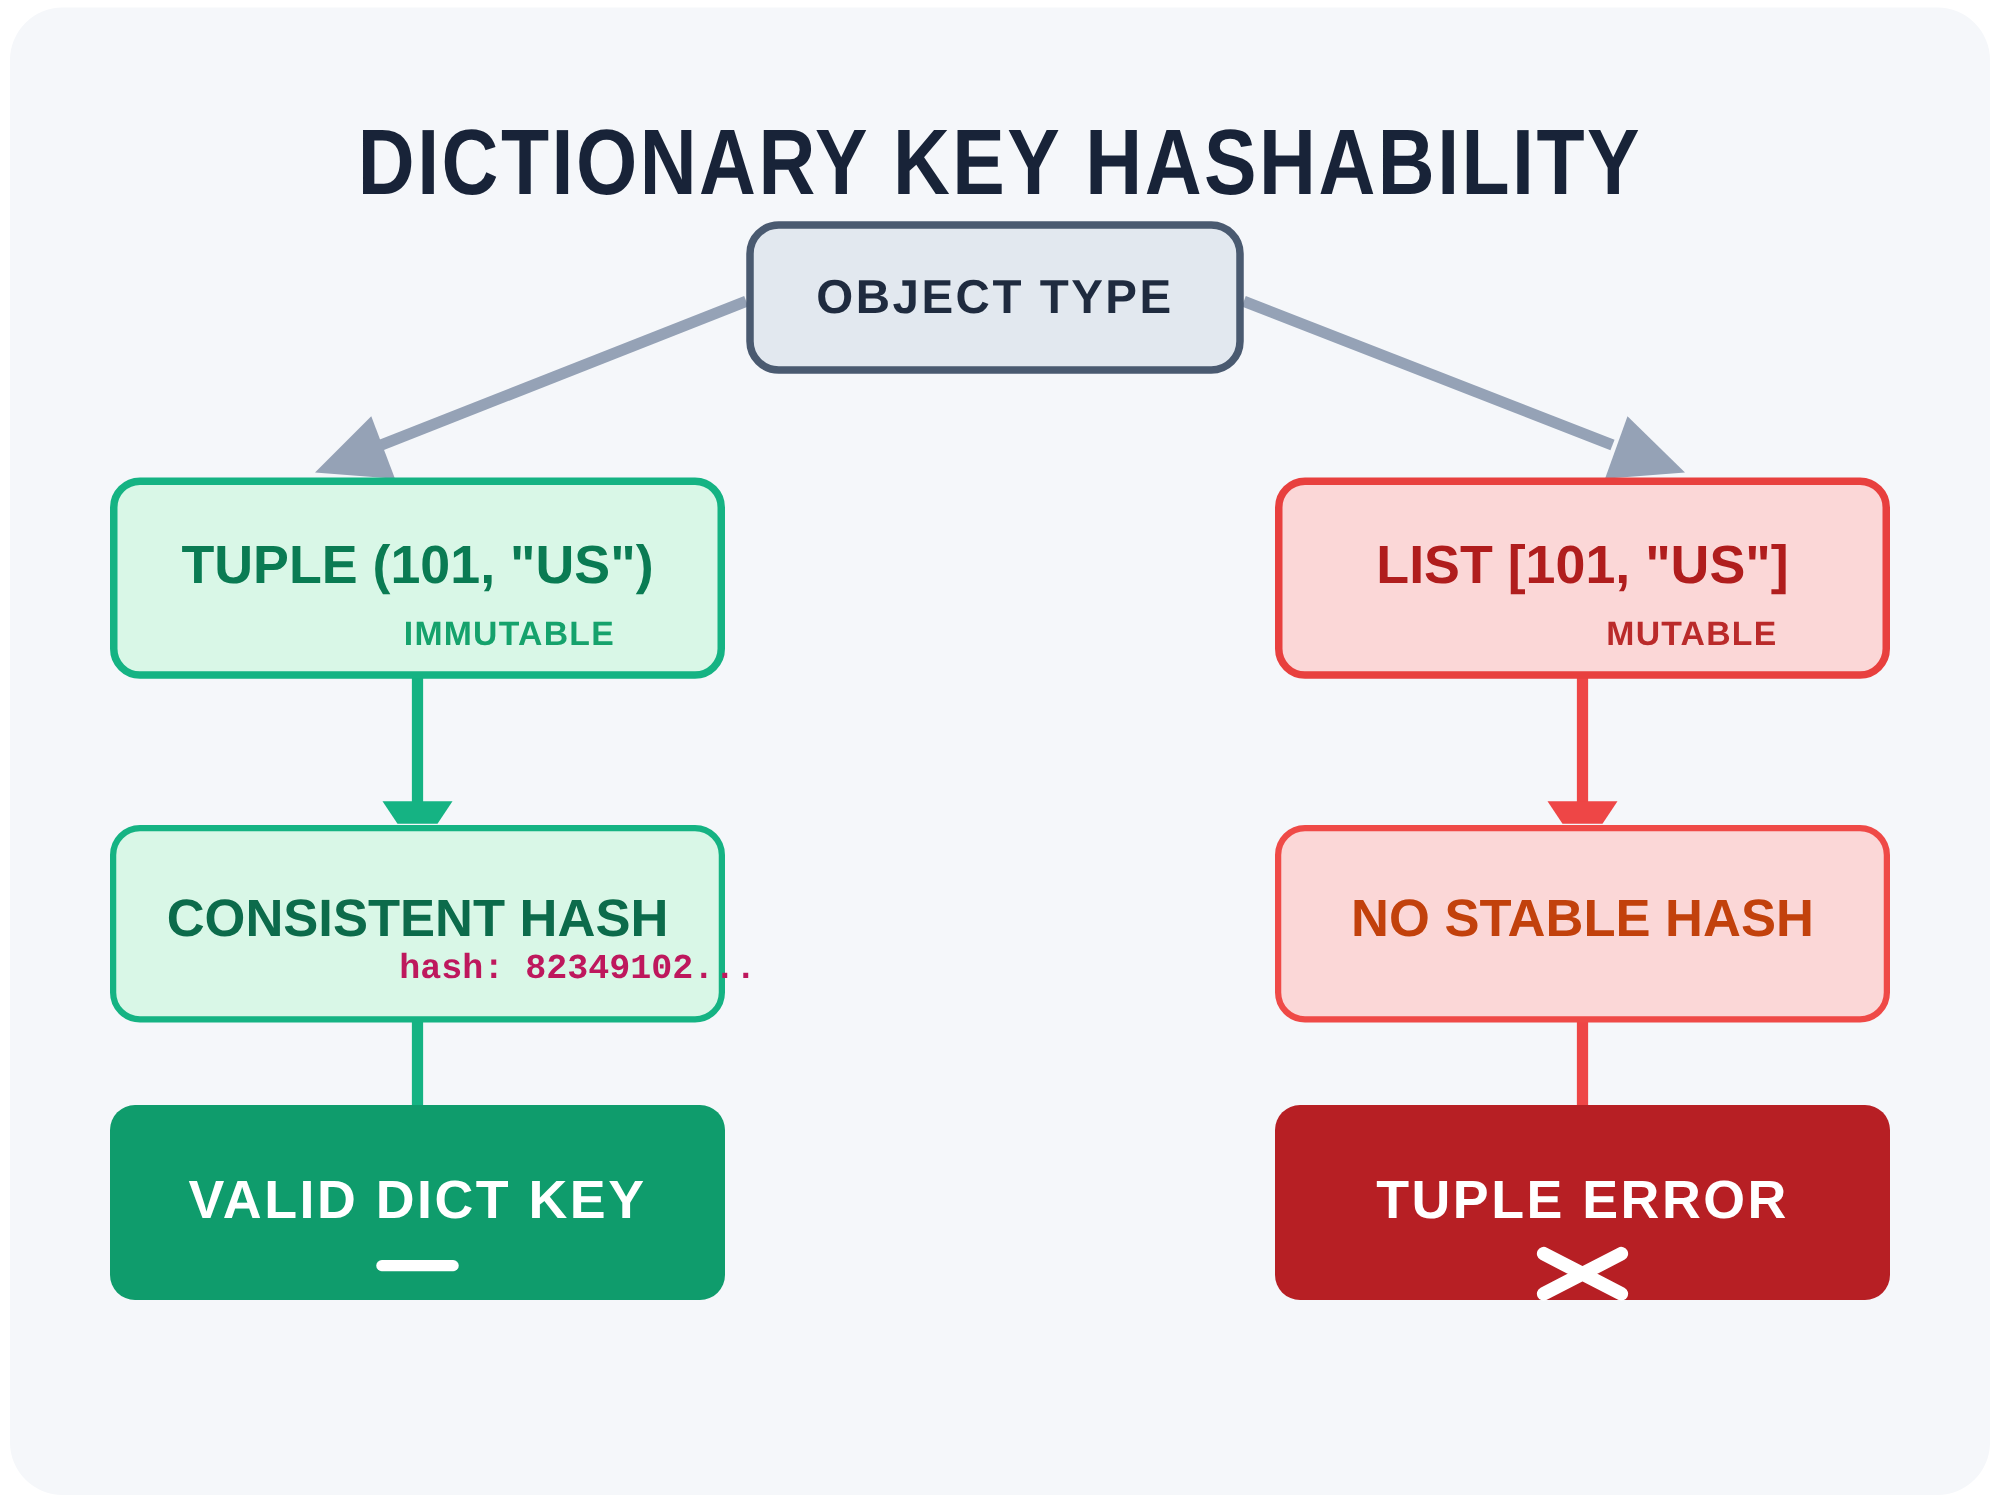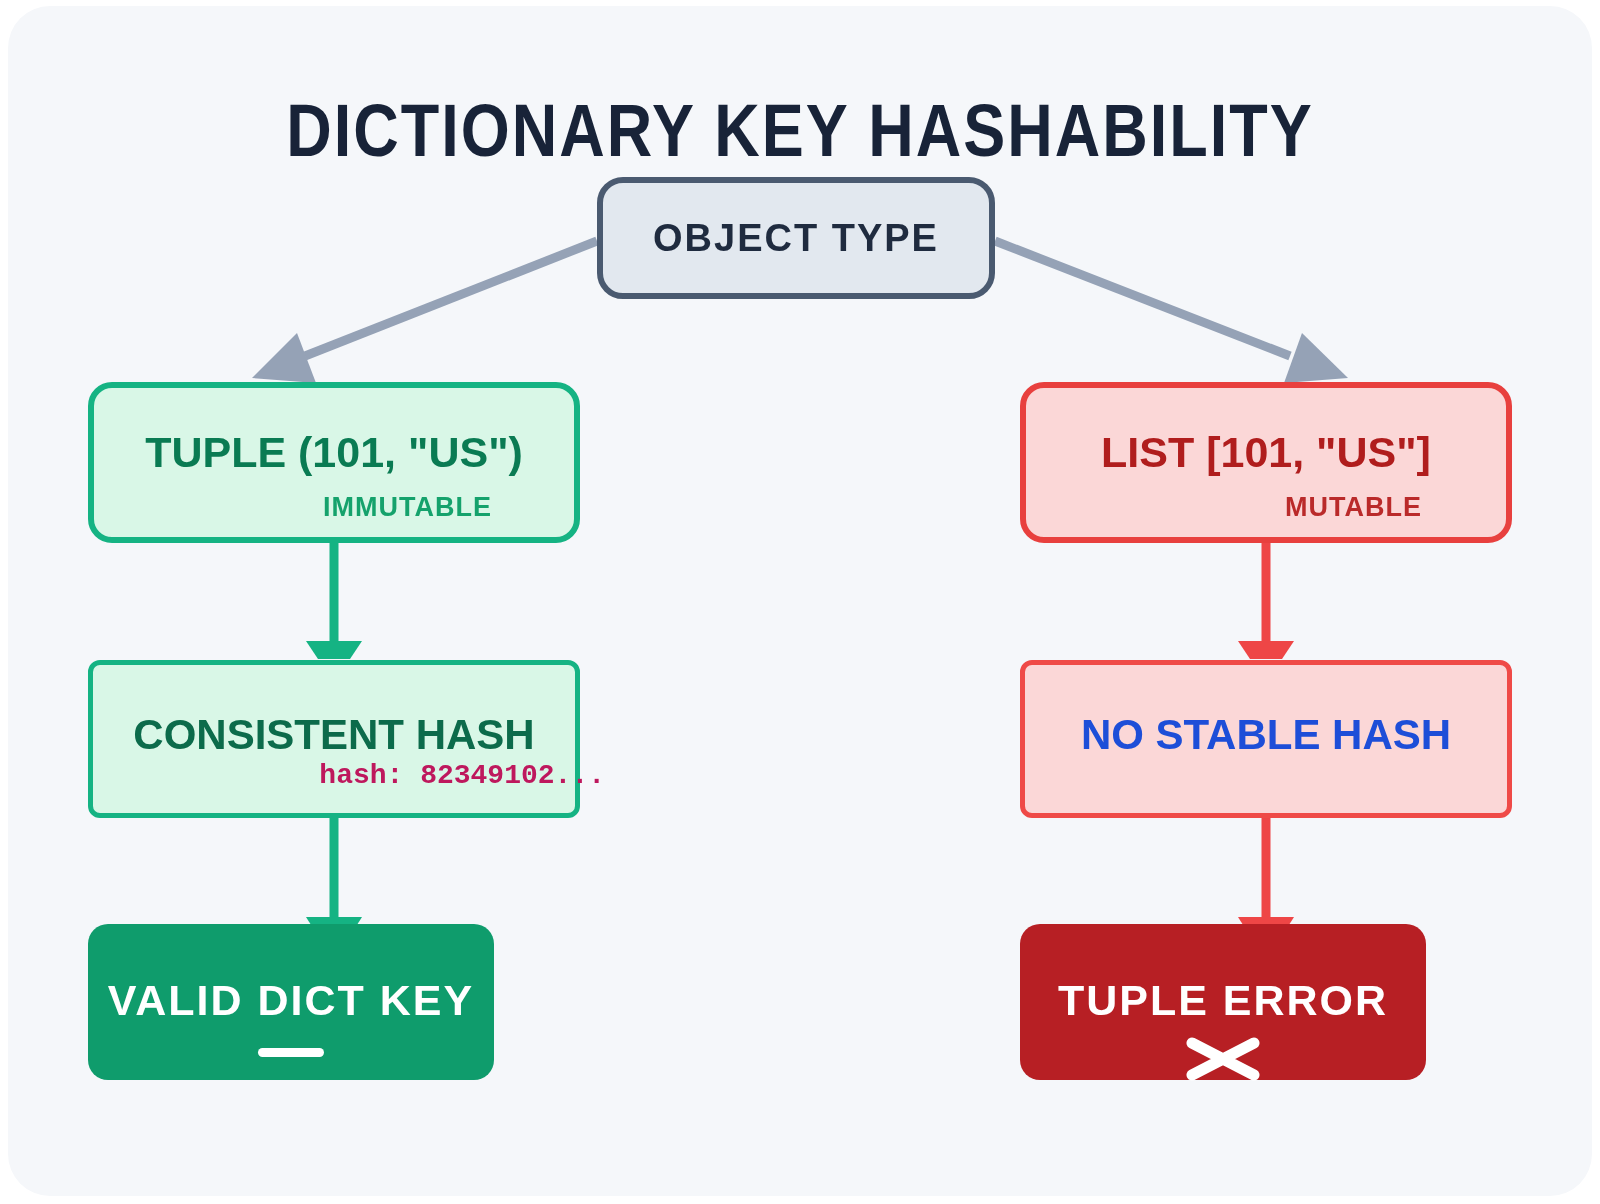--- a/index.html
+++ b/index.html
@@ -47,40 +47,40 @@
   .tuple .main{color:#0a7b53;}
   .list .main{color:#b01d1d;}
   .branch-top .sub{
     text-align:right;font-size:27px;font-weight:bold;letter-spacing:1px;margin-top:15px;
   }
   .tuple .sub{color:#15a26c;padding-right:82px;}
   .list .sub{color:#ba2a2a;padding-right:84px;}
 
   
   .hash-node{
-    top:660px;width:492px;height:158px;border-radius:12px;
+    top:660px;width:492px;height:158px;border-radius:24px;
   }
   .chash{left:88px;background:#d9f7e7;border:5px solid #15b383;}
   .nhash{left:1020px;background:#fbd7d7;border:5px solid #ef4a47;}
   .hash-node .main{
     text-align:center;margin-top:46px;font-size:42px;font-weight:900;white-space:nowrap;
   }
   .chash .main{color:#0c6b4b;}
-  .nhash .main{color:#1d4ed8;}
+  .nhash .main{color:#c2410c;}
   .hash-node .mono{
     position:absolute;bottom:22px;
     font-family:"Liberation Mono",monospace;font-weight:bold;font-size:28px;
     white-space:nowrap;
   }
   .chash .mono{right:-30px;color:#be185d;}
   .nhash .mono{right:0px;color:#9d1c1c;}
 
   
   .result{
-    top:924px;width:406px;height:156px;border-radius:20px;
+    top:884px;width:492px;height:156px;border-radius:20px;
   }
   .valid{left:88px;background:#0f9c6c;}
   .terror{left:1020px;background:#b71f24;}
   .result .main{
     position:absolute;top:52px;left:0;width:100%;text-align:center;
     color:#ffffff;font-size:43px;font-weight:900;letter-spacing:2px;white-space:nowrap;
   }
   .valid-dash{
     position:absolute;top:124px;left:50%;transform:translateX(-50%);
     width:66px;height:9px;background:#ffffff;border-radius:5px;

